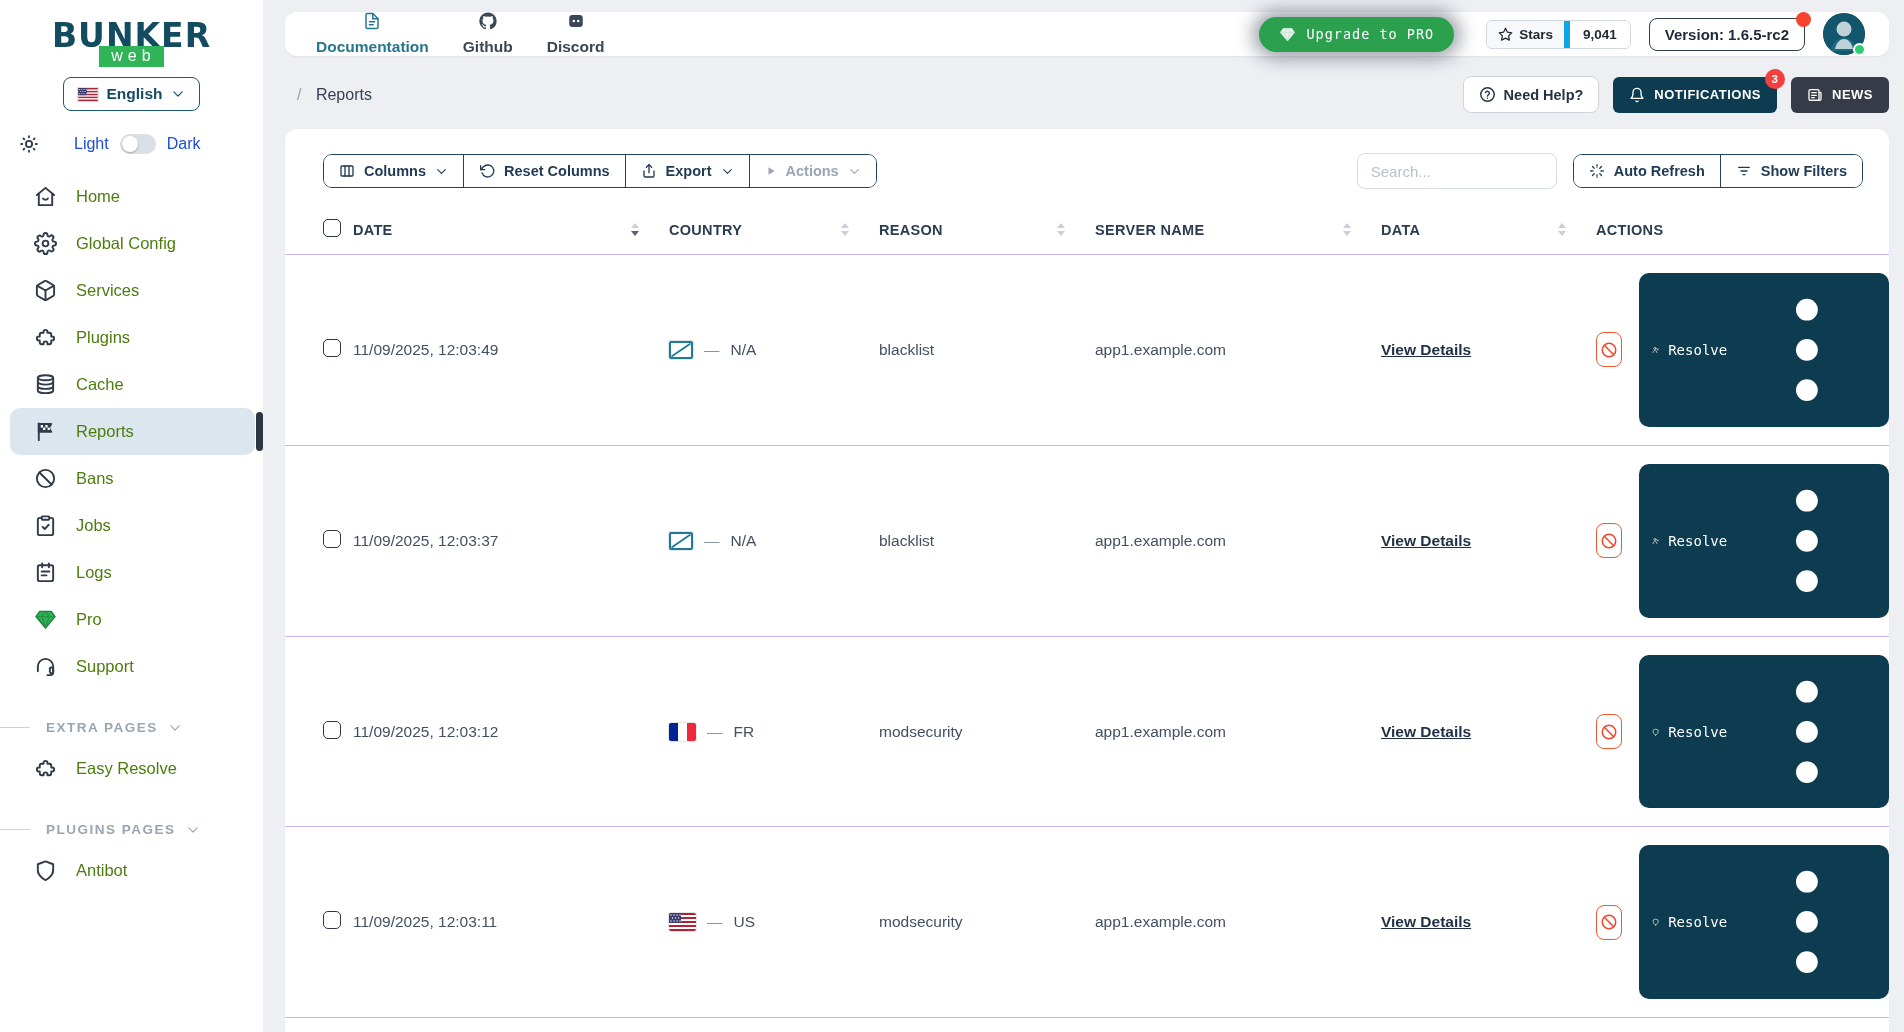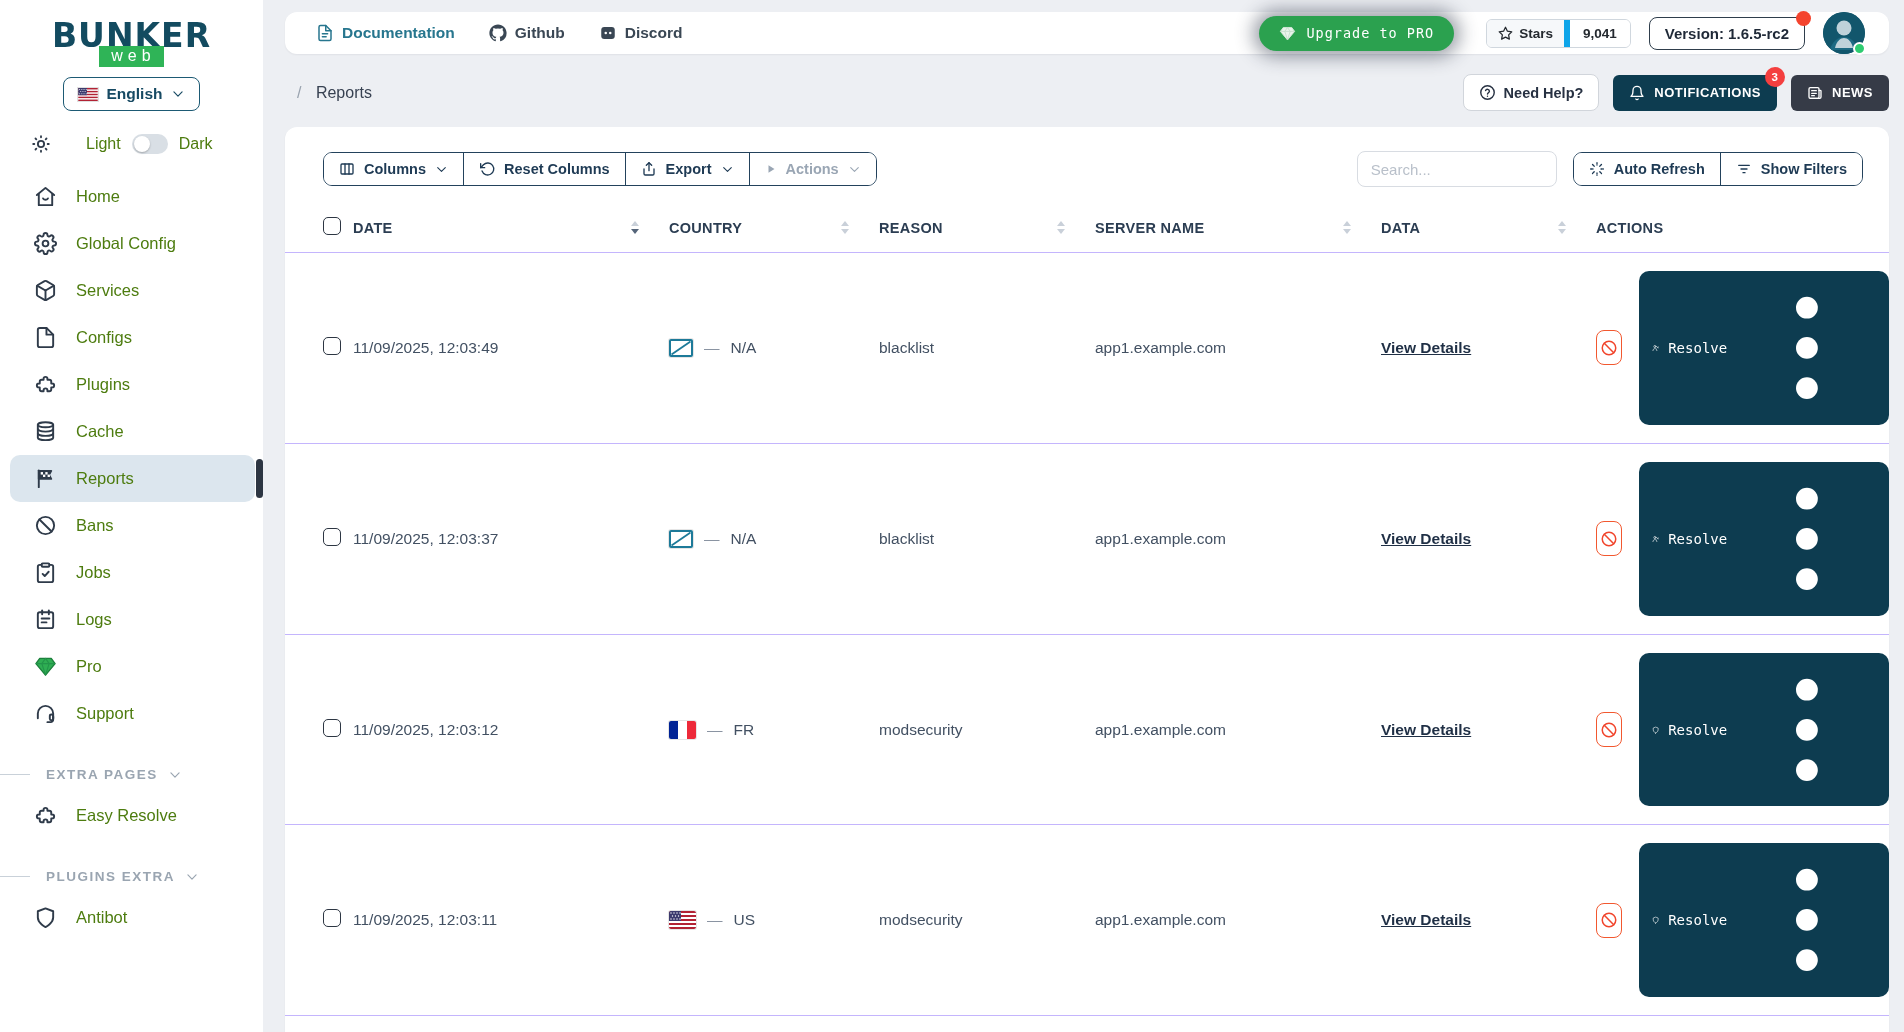--- a/index.html
+++ b/index.html
@@ -10,40 +10,40 @@
     color:#334155;
     display:flex;
   }
   
   .sidebar{ width:263px; min-width:263px; background:#fff; height:1032px; overflow:hidden; position:relative; }
   .logo{ padding-top:16px; text-align:center; }
   .logo-main{ font-size:33px; font-weight:900; color:#134b60; letter-spacing:1px; font-family:"DejaVu Sans",sans-serif; }
   .logo-sub{ display:inline-block; background:#2fb457; color:#fff; font-size:16px; letter-spacing:5px; padding:1px 8px 2px 12px; margin-top:-9px; position:relative; top:-8px; font-weight:500;}
   .lang-btn{ margin:2px auto 0; display:flex; align-items:center; gap:9px; border:1.4px solid #1d5a74; background:#fff; border-radius:8px; padding:7px 14px; width:fit-content; color:#174a63; font-size:15.5px; font-weight:600; cursor:pointer; font-family:inherit;}
   .lang-btn svg.flag-svg{ width:20px; height:13px; box-shadow:0 0 0 1px rgba(0,0,0,.12); }
-  .theme-row{ display:flex; align-items:center; margin:22px 0 6px; padding-left:30px; font-size:16px; color:#4d7c0f; }
+  .theme-row{ display:flex; align-items:center; margin:22px 0 6px; padding-left:18px; font-size:16px; color:#1d4ed8; }
   .theme-row .sun{ width:22px; height:22px; color:#2f3b4a; margin-right:34px; }
   .theme-row .lbl{ margin:0 11px; }
   .toggle{ width:36px; height:20px; border-radius:10px; background:#d9dfe5; position:relative; display:inline-block; cursor:pointer; }
   .toggle .knob{ position:absolute; left:2px; top:2px; width:16px; height:16px; background:#fff; border-radius:50%; box-shadow:0 1px 2px rgba(0,0,0,.25); }
   .nav{ margin-top:18px; }
   .nav-item{ position:relative; display:flex; align-items:center; gap:19px; height:47px; margin:0 8px 0 10px; padding-left:24px; border-radius:10px; font-size:16.5px; color:#4d7c0f; font-weight:500; cursor:pointer; }
   .nav-item .nav-icon{ width:23px; height:23px; color:#2f3b4a; display:inline-flex; }
   .nav-item .nav-icon svg{ width:100%; height:100%; }
   .nav-item.active{ background:#dce6ee; }
   .nav-item.active .active-bar{ position:absolute; right:-8px; top:4px; width:7px; height:39px; background:#2c3542; border-radius:4px; }
   .side-section{ display:flex; align-items:center; margin:30px 0 10px; color:#9aa5b1; font-size:13.5px; font-weight:600; letter-spacing:1.5px; }
   .side-section .rule{ width:30px; height:1px; background:#c9d1d9; margin-right:16px; }
   .side-section .chev{ width:14px; height:14px; margin-left:10px; color:#9aa5b1; }
   
   .main{ flex:1; padding:12px 15px 0 22px; display:flex; flex-direction:column; }
   .card{ background:#fff; border-radius:12px; box-shadow:0 1px 2px rgba(15,23,42,.06); }
   .top-header{ height:69px; display:flex; align-items:center; justify-content:space-between; padding:0 24px 0 31px; }
   .top-links{ display:flex; align-items:center; gap:34px; }
-  .top-link{ display:flex; align-items:center; gap:8px; font-size:15.5px; font-weight:600; color:#3a4754; cursor:pointer; }
+  .top-link{ display:flex; align-items:center; gap:8px; font-size:15.5px; font-weight:600; color:#3a4754; cursor:pointer;flex-direction:column; }
   .top-link.accent{ color:#27768e; }
   .top-link svg{ width:18px; height:18px; }
   .top-right{ display:flex; align-items:center; gap:18px; }
   .upgrade-btn{ display:flex; align-items:center; gap:10px; background:#2ba14f; color:#fff; border:none; border-radius:20px; padding:9px 20px; font-family:"DejaVu Sans Mono",monospace; font-size:13.5px; letter-spacing:1px; cursor:pointer; box-shadow:0 0 18px 6px rgba(30,41,59,.45); margin-right:14px;}
   .upgrade-btn svg{ width:17px; height:17px; }
   .stars{ display:flex; align-items:stretch; border:1px solid #d0d7de; border-radius:6px; overflow:hidden; font-size:13.5px; font-weight:700; color:#24292f; cursor:pointer;}
   .stars .seg1{ display:flex; align-items:center; gap:6px; background:#f6f8fa; padding:6px 11px; border-right:6px solid #0ea5e9;}
   .stars .seg2{ display:flex; align-items:center; background:#fff; padding:6px 13px; }
   .stars svg{ width:15px; height:15px; }
   .version-pill{ position:relative; border:1.6px solid #2f3e4c; border-radius:8px; padding:7px 15px; font-size:15px; font-weight:600; color:#1f2937; background:#fff;}
@@ -178,29 +178,20 @@
             <path d="M21 16V8a2 2 0 0 0-1-1.73l-7-4a2 2 0 0 0-2 0l-7 4A2 2 0 0 0 3 8v8a2 2 0 0 0 1 1.73l7 4a2 2 0 0 0 2 0l7-4A2 2 0 0 0 21 16z"></path>
             <polyline points="3.27 6.96 12 12.01 20.73 6.96"></polyline>
             <line x1="12" y1="22.08" x2="12" y2="12"></line>
           </svg>
         </span>
                  <span class="nav-label">Services</span>
       </div>
       <div class="nav-item">
         <span class="nav-icon">
           <svg viewBox="0 0 24 24" fill="none" stroke="currentColor" stroke-width="2" stroke-linecap="round" stroke-linejoin="round" style="width:100%;height:100%">
-            <path d="M13 2H6a2 2 0 0 0-2 2v16a2 2 0 0 0 2 2h12a2 2 0 0 0 2-2V9z"></path>
-            <polyline points="13 2 13 9 20 9"></polyline>
-          </svg>
-        </span>
-                 <span class="nav-label">Configs</span>
-      </div>
-      <div class="nav-item">
-        <span class="nav-icon">
-          <svg viewBox="0 0 24 24" fill="none" stroke="currentColor" stroke-width="2" stroke-linecap="round" stroke-linejoin="round" style="width:100%;height:100%">
             <path d="M14 7h2a2 2 0 0 1 2 2v2h1a2 2 0 1 1 0 4h-1v2a2 2 0 0 1-2 2h-2v-1a2 2 0 1 0-4 0v1H8a2 2 0 0 1-2-2v-2H5a2 2 0 1 1 0-4h1V9a2 2 0 0 1 2-2h2V6a2 2 0 1 1 4 0z"></path>
           </svg>
         </span>
                  <span class="nav-label">Plugins</span>
       </div>
       <div class="nav-item">
         <span class="nav-icon">
           <svg viewBox="0 0 24 24" fill="none" stroke="currentColor" stroke-width="2" stroke-linecap="round" stroke-linejoin="round" style="width:100%;height:100%">
             <ellipse cx="12" cy="5" rx="8" ry="2.6"></ellipse>
             <path d="M4 5v4.5c0 1.4 3.6 2.6 8 2.6s8-1.2 8-2.6V5"></path>
@@ -284,21 +275,21 @@
       <div class="nav-item">
         <span class="nav-icon">
           <svg viewBox="0 0 24 24" fill="none" stroke="currentColor" stroke-width="2" stroke-linecap="round" stroke-linejoin="round" style="width:100%;height:100%">
             <path d="M14 7h2a2 2 0 0 1 2 2v2h1a2 2 0 1 1 0 4h-1v2a2 2 0 0 1-2 2h-2v-1a2 2 0 1 0-4 0v1H8a2 2 0 0 1-2-2v-2H5a2 2 0 1 1 0-4h1V9a2 2 0 0 1 2-2h2V6a2 2 0 1 1 4 0z"></path>
           </svg>
         </span>
                  <span class="nav-label">Easy Resolve</span>
       </div>
       <div class="side-section">
         <span class="rule"></span>
-                 <span>PLUGINS EXTRA</span>
+                 <span>PLUGINS PAGES</span>
                  <span class="chev"><svg viewBox="0 0 24 24" fill="none" stroke="currentColor" stroke-width="2" stroke-linecap="round" stroke-linejoin="round" style="width:100%;height:100%">
             <polyline points="5 8.5 12 15.5 19 8.5"></polyline>
           </svg></span>
       </div>
       <div class="nav-item">
         <span class="nav-icon">
           <svg viewBox="0 0 24 24" fill="none" stroke="currentColor" stroke-width="2" stroke-linecap="round" stroke-linejoin="round" style="width:100%;height:100%">
             <path d="M12 22s8-4 8-10V5.5L12 2.5 4 5.5V12c0 6 8 10 8 10z"></path>
           </svg>
         </span>

